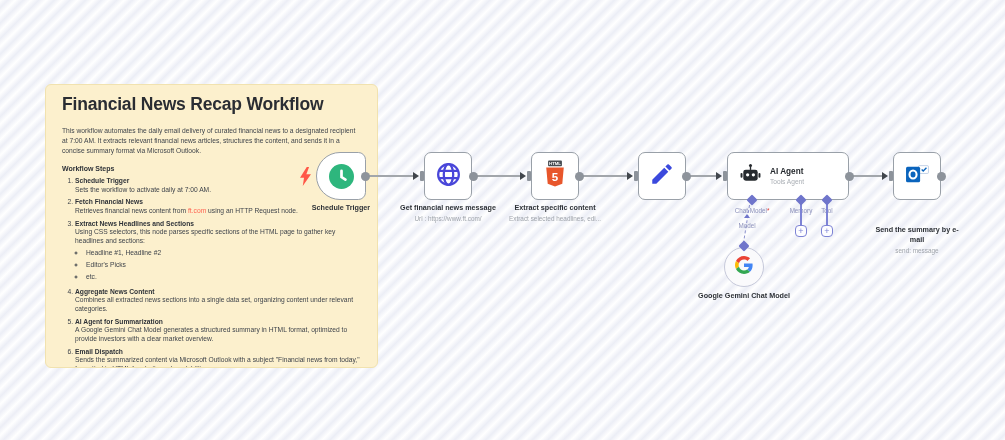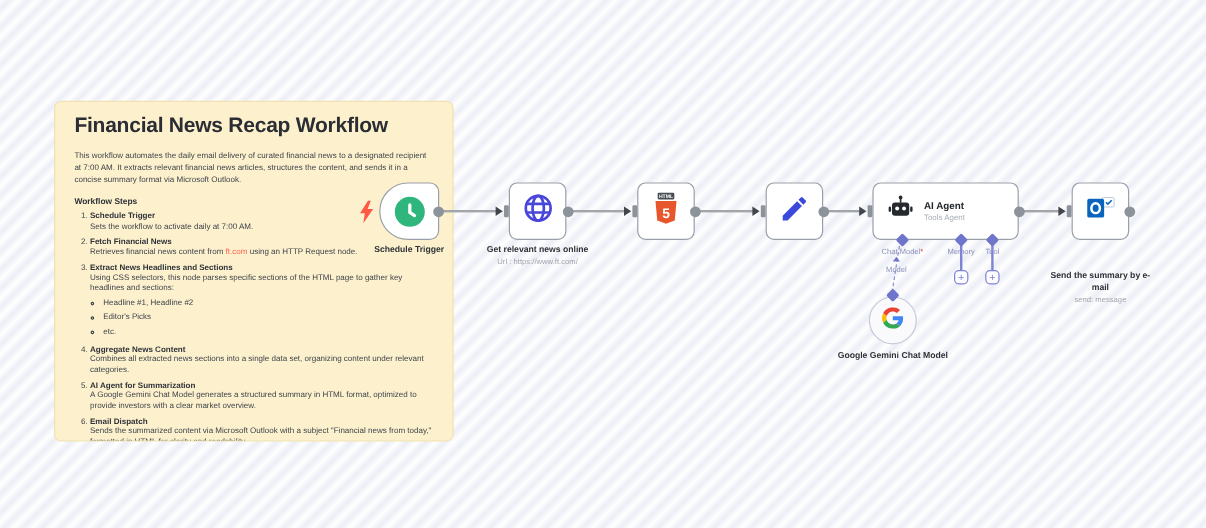--- a/index.html
+++ b/index.html
@@ -149,33 +149,37 @@
     <span>
       <svg width="27" height="27" viewBox="0 0 24 24" fill="none" stroke="#4946d9" stroke-width="2">
         <circle cx="12" cy="12" r="9.2"></circle>
           <ellipse cx="12" cy="12" rx="4.2" ry="9.2"></ellipse>
         <line x1="3.4" y1="8.8" x2="20.6" y2="8.8"></line>
           <line x1="3.4" y1="15.2" x2="20.6" y2="15.2"></line>
       </svg>
     </span>
   </div>
   <div class="nlabel" style="left:378px;">
-    <div class="nl">Get relevant news online</div>
+    <div class="nl">Get financial news message</div>
     <div class="ns">Url : https://www.ft.com/</div>
   </div>
 
   <div class="node" style="left:531px;">
     <span>
       <svg width="24" height="28" viewBox="0 0 26 30">
         <rect x="5.5" y="0.5" width="15" height="6" rx="1" fill="#474c52"></rect>
         <text x="13" y="5.3" font-size="4.6" font-weight="bold" fill="#ffffff" text-anchor="middle" font-family="Liberation Sans">HTML</text>
         <polygon points="3.5,8 22.5,8 20.9,25.5 13,28.5 5.1,25.5" fill="#e8562b"></polygon>
         <text x="13" y="23" font-size="12.5" font-weight="bold" fill="#ffffff" text-anchor="middle" font-family="Liberation Sans">5</text>
       </svg>
     </span>
+  </div>
+  <div class="nlabel" style="left:485px;">
+    <div class="nl">Extract specific content</div>
+    <div class="ns">Extract selected headlines, edi...</div>
   </div>
 
   <div class="node" style="left:638px;">
     <span>
       <svg width="26" height="26" viewBox="0 0 24 24">
           <path d="M3 17.25V21h3.75L17.81 9.94l-3.75-3.75L3 17.25zM20.71 7.04a.996.996 0 0 0 0-1.41l-2.34-2.34a.996.996 0 0 0-1.41 0l-1.83 1.83 3.75 3.75 1.83-1.83z" fill="#3b49dd"></path>
         </svg>
     </span>
   </div>
 

